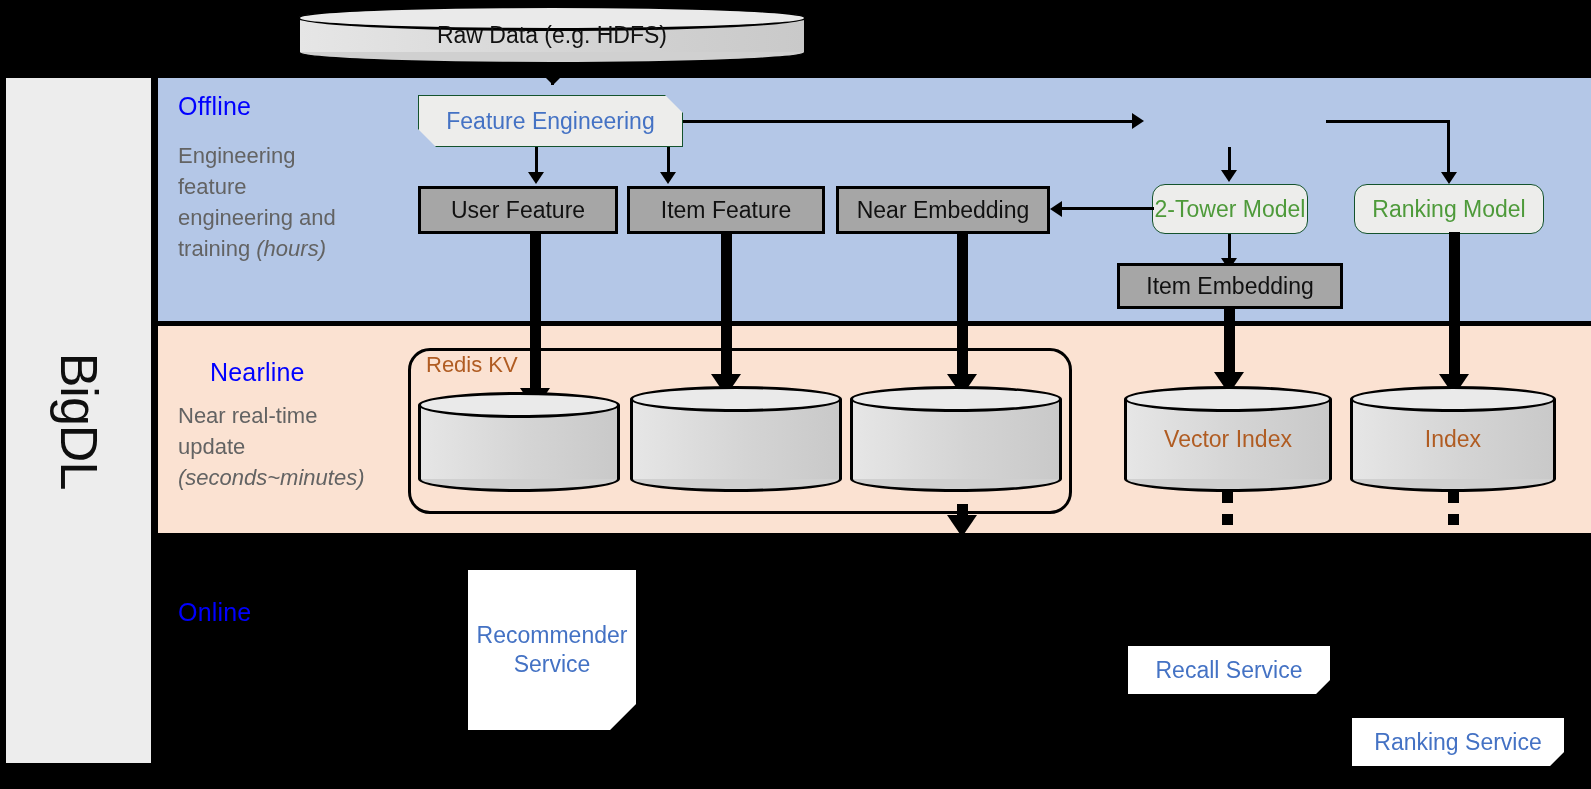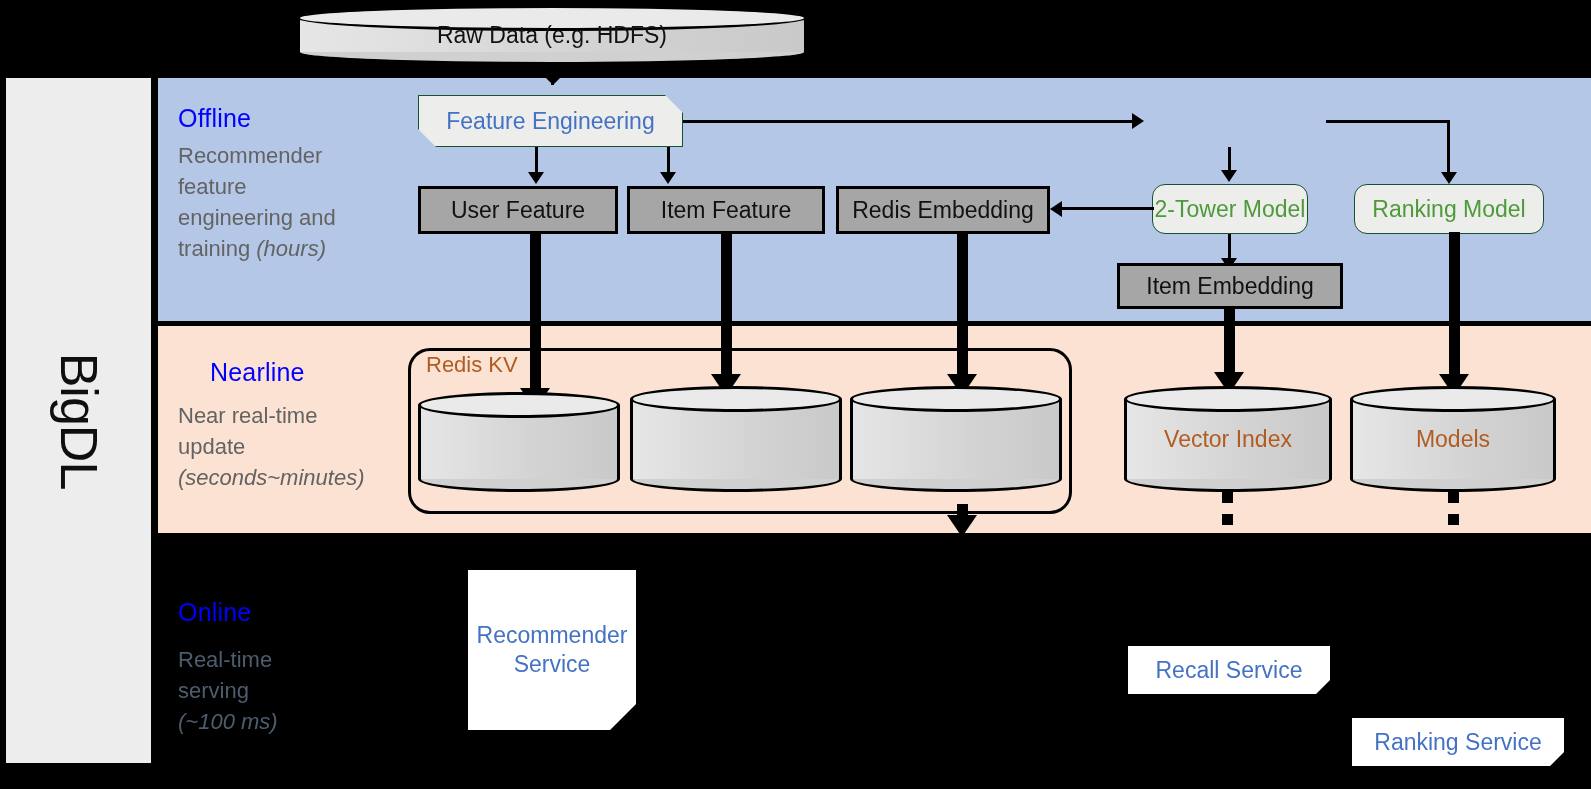--- a/index.html
+++ b/index.html
@@ -25,21 +25,21 @@
 
   
   #band-offline{left:158px;top:78px;width:1433px;height:243px;background:#b4c7e7;}
   #band-nearline{left:158px;top:326px;width:1433px;height:207px;background:#fbe2d2;}
   #band-online{left:158px;top:538px;width:1433px;height:251px;background:#000;}
 
   .band-title{font-size:25px;color:#0000ff;font-weight:400;letter-spacing:.2px;}
   .band-sub{font-size:22px;color:#636363;line-height:31px;}
   .band-sub i{}
 
-  #offline-title{left:178px;top:104px;}
+  #offline-title{left:178px;top:92px;}
   #offline-sub{left:178px;top:140px;width:210px;}
   #nearline-title{left:178px;top:358px;margin-left:32px;}
   #nearline-sub{left:178px;top:400px;width:240px;}
   #online-title{left:178px;top:598px;}
   #online-sub{left:178px;top:644px;width:230px;color:#4e5d6e;}
 
   
   .gbox{
     background:#a6a6a6;border:3px solid #000;
     display:flex;align-items:center;justify-content:center;
@@ -152,39 +152,34 @@
   <div class="abs" id="band-offline"></div>
   <div class="abs" id="band-nearline"></div>
   <div class="abs" id="band-online"></div>
 
   <div class="abs" id="bigdl-panel">
     <div id="bigdl-label">BigDL</div>
   </div>
 
   <div class="abs band-title" id="offline-title">Offline</div>
   <div class="abs band-sub" id="offline-sub">
-    <span>Recommender</span><br>
+    <span>Engineering</span><br>
     <span>feature</span><br>
     <span>engineering and</span><br>
     <span>training </span><i>(hours)</i>
   </div>
 
   <div class="abs band-title" id="nearline-title">Nearline</div>
   <div class="abs band-sub" id="nearline-sub">
     <span>Near real-time</span><br>
     <span>update</span><br>
     <i>(seconds~minutes)</i>
   </div>
 
   <div class="abs band-title" id="online-title">Online</div>
-  <div class="abs band-sub" id="online-sub">
-    <span>Real-time</span><br>
-    <span>serving</span><br>
-    <i>(~100 ms)</i>
-  </div>
 
   <div class="abs cyl" style="left:297px;top:5px;width:510px;height:60px;">
     <div class="body"></div>
     <div class="bot"></div>
     <div class="top"></div>
     <div class="cap-label" style="color:#111;">Raw Data (e.g. HDFS)</div>
   </div>
 
   <div class="abs thin-v" style="left:551px;top:65px;height:20px;"></div>
   <div class="abs big-arrow-down" style="left:531px;top:63px;"></div>
@@ -210,21 +205,21 @@
   <div class="abs thin-v" style="left:1447px;top:120px;height:53px;"></div>
   <div class="abs thin-arrow-down" style="left:1441px;top:172px;"></div>
 
   <div class="abs gbox" style="left:418px;top:186px;width:200px;height:48px;">
     <span>User Feature</span>
   </div>
   <div class="abs gbox" style="left:627px;top:186px;width:198px;height:48px;">
     <span>Item Feature</span>
   </div>
   <div class="abs gbox" style="left:836px;top:186px;width:214px;height:48px;">
-    <span>Redis Embedding</span>
+    <span>Near Embedding</span>
   </div>
 
   <div class="abs lbox green-txt rounded" style="left:1152px;top:184px;width:156px;height:50px;">
     <span>2-Tower Model</span>
   </div>
   <div class="abs lbox green-txt rounded" style="left:1354px;top:184px;width:190px;height:50px;">
     <span>Ranking Model</span>
   </div>
 
   <div class="abs thin-h" style="left:1062px;top:207px;width:92px;"></div>
@@ -277,21 +272,21 @@
   <div class="abs cyl" style="left:1124px;top:386px;width:208px;height:106px;">
     <div class="body"></div>
     <div class="bot"></div>
     <div class="top"></div>
     <div class="cap-label">Vector Index</div>
   </div>
   <div class="abs cyl" style="left:1350px;top:386px;width:206px;height:106px;">
     <div class="body"></div>
     <div class="bot"></div>
     <div class="top"></div>
-    <div class="cap-label">Models</div>
+    <div class="cap-label">Index</div>
   </div>
 
   <div class="abs dot" style="left:957px;top:504px;"></div>
   <div class="abs thick-arrow-down" style="left:947px;top:515px;"></div>
 
   <div class="abs dot" style="left:1222px;top:492px;"></div>
   <div class="abs dot" style="left:1222px;top:514px;"></div>
 
   <div class="abs dot" style="left:1448px;top:492px;"></div>
   <div class="abs dot" style="left:1448px;top:514px;"></div>

